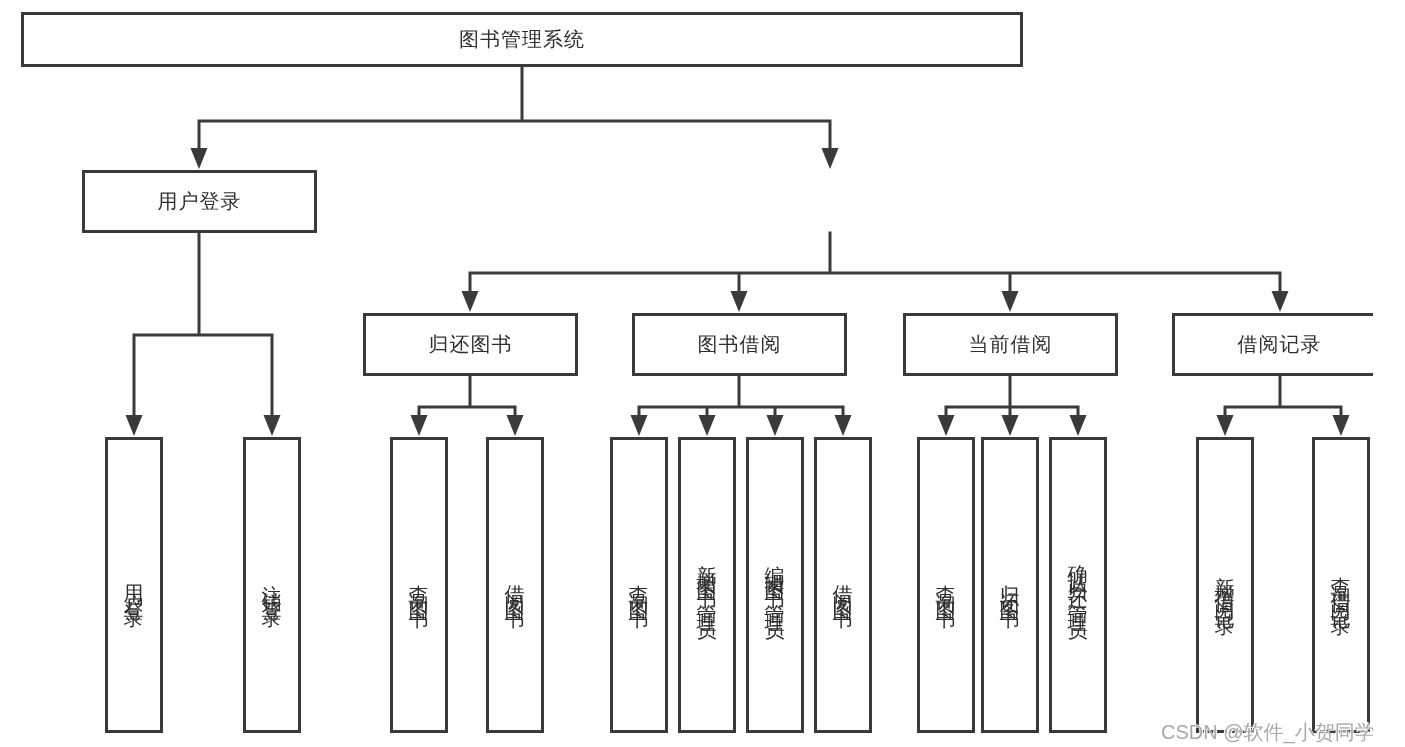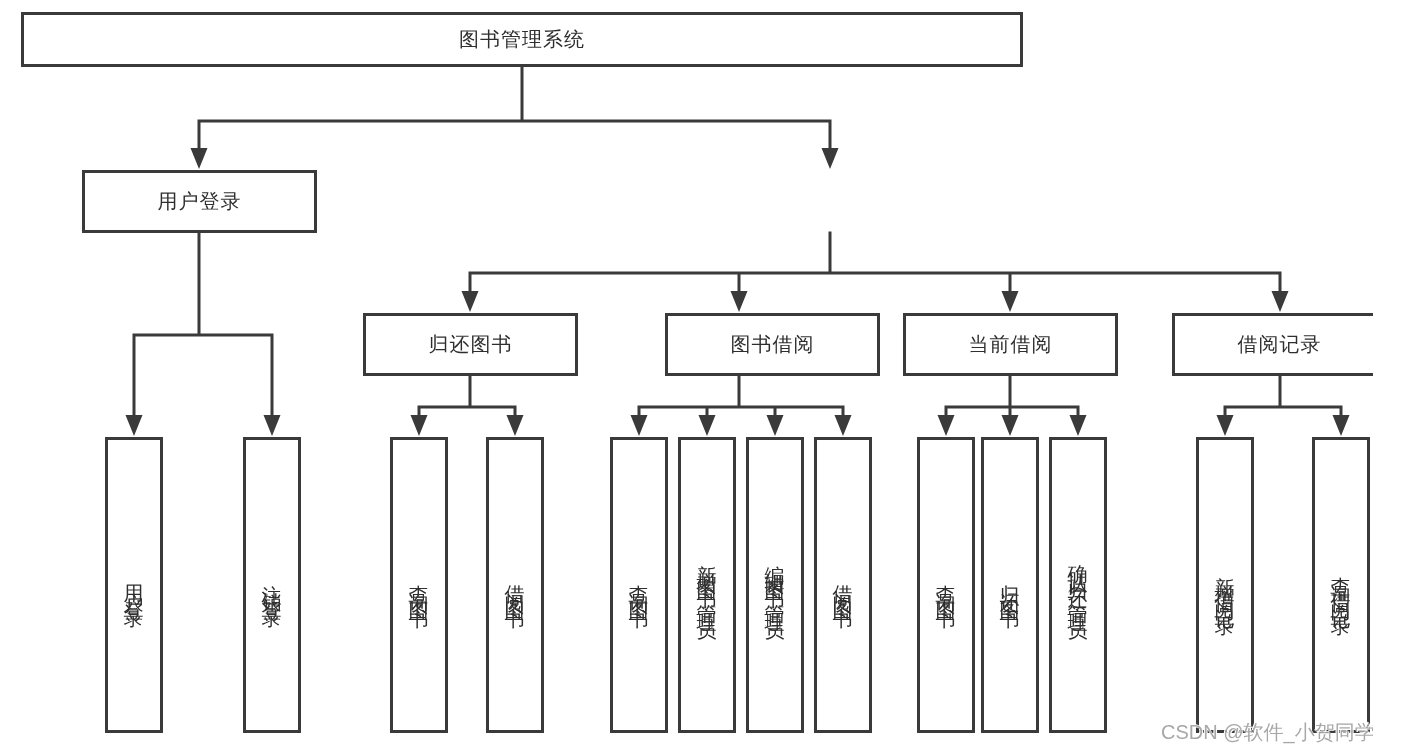--- a/index.html
+++ b/index.html
@@ -33,21 +33,21 @@
     writing-mode: vertical-rl;
     text-orientation: mixed;
     font-size: 20px;
     line-height: 1;
     letter-spacing: 8px;
   }
   .root-box   { left: 21px;  top: 12px;  width: 1002px; height: 55px; }
   .l2a        { left: 82px;  top: 170px; width: 235px;  height: 63px; }
   .l2b        { left: 712px; top: 170px; width: 236px;  height: 63px; }
   .l3         { top: 313px;  width: 215px; height: 63px; }
-  .l3-1 { left: 363px; }  .l3-2 { left: 632px; margin-left: 33px; }
+  .l3-1 { left: 363px; }  .l3-2 { left: 632px; }
   .l3-3 { left: 903px; }  .l3-4 { left: 1172px; }
   .leaf       { top: 437px; width: 58px; height: 296px; }
   .lf-a1 { left: 105px; }  .lf-a2 { left: 243px; }
   .lf-b1 { left: 390px; }  .lf-b2 { left: 486px; }
   .lf-c1 { left: 610px; }  .lf-c2 { left: 678px; }
   .lf-c3 { left: 746px; }  .lf-c4 { left: 814px; }
   .lf-d1 { left: 917px; }  .lf-d2 { left: 981px; }
   .lf-d3 { left: 1049px; }
   .lf-e1 { left: 1196px; } .lf-e2 { left: 1312px; }
   .watermark {

